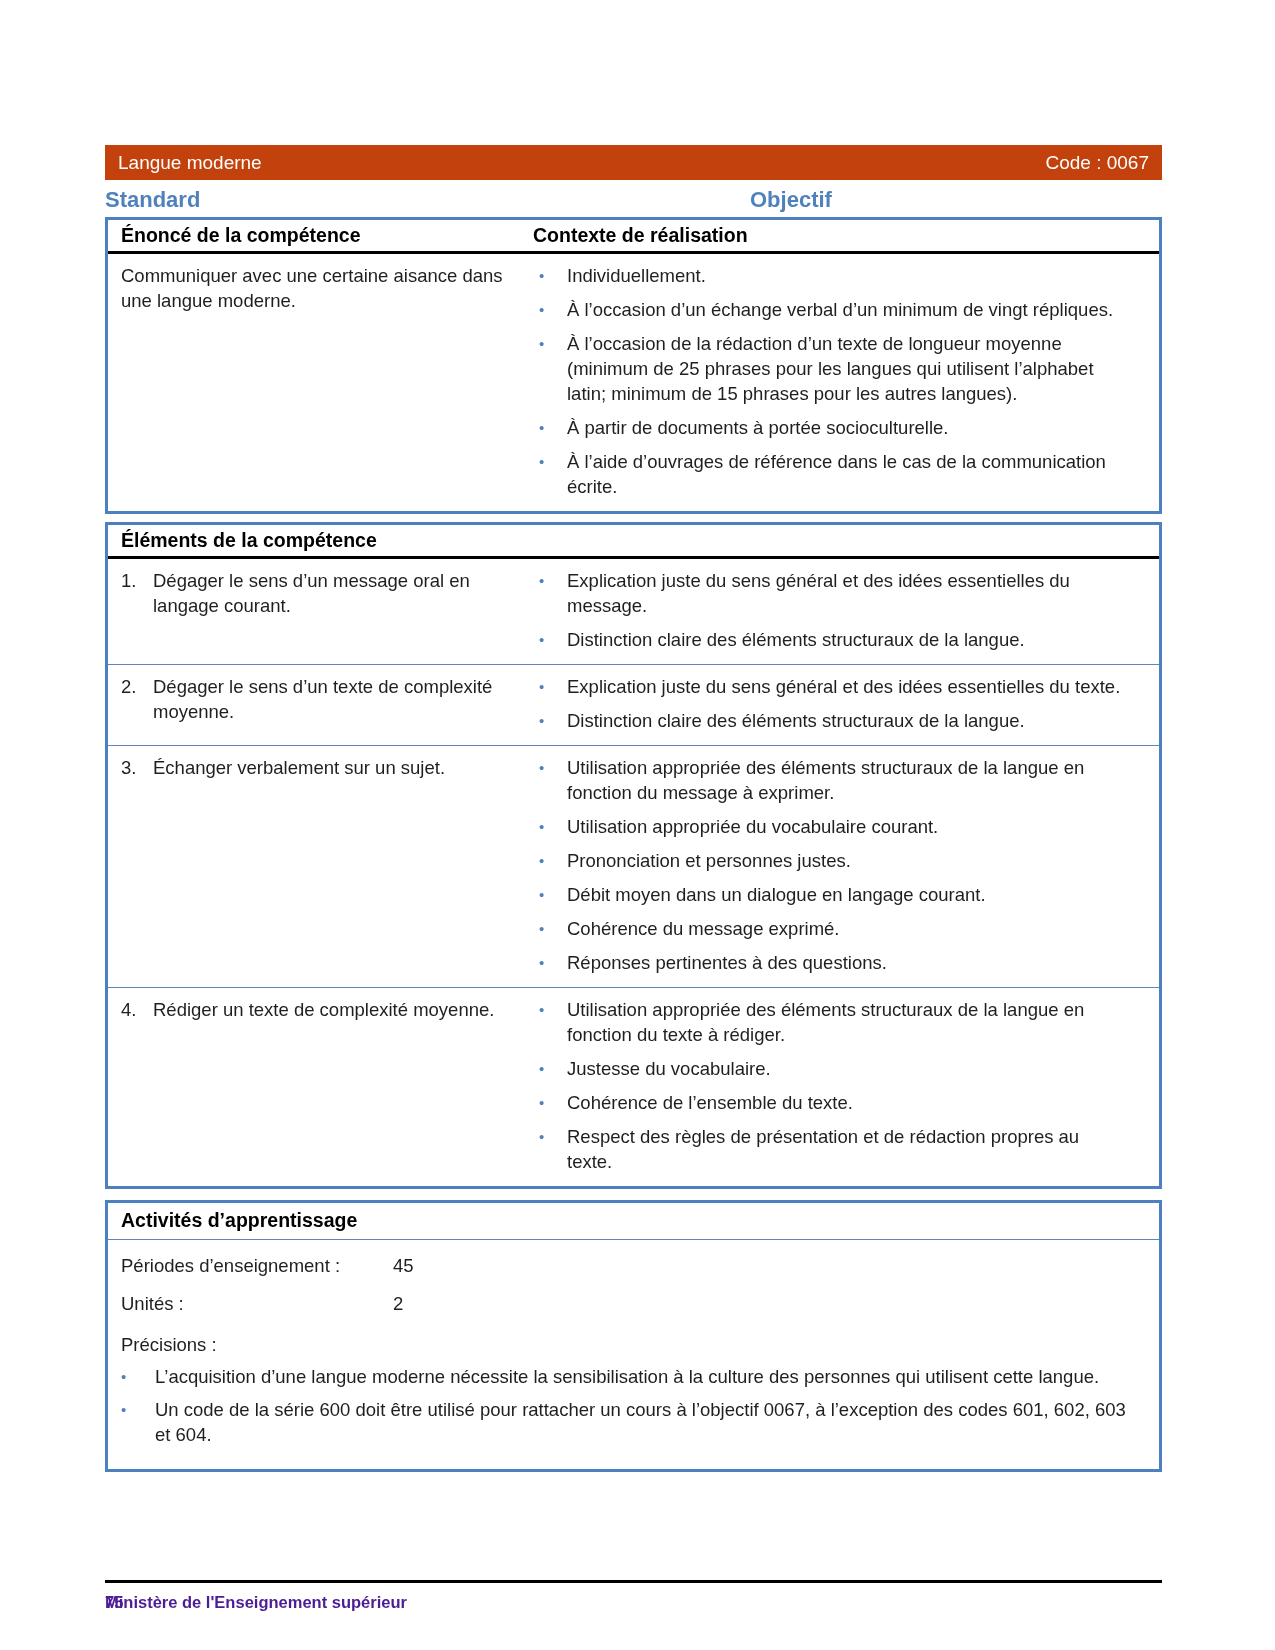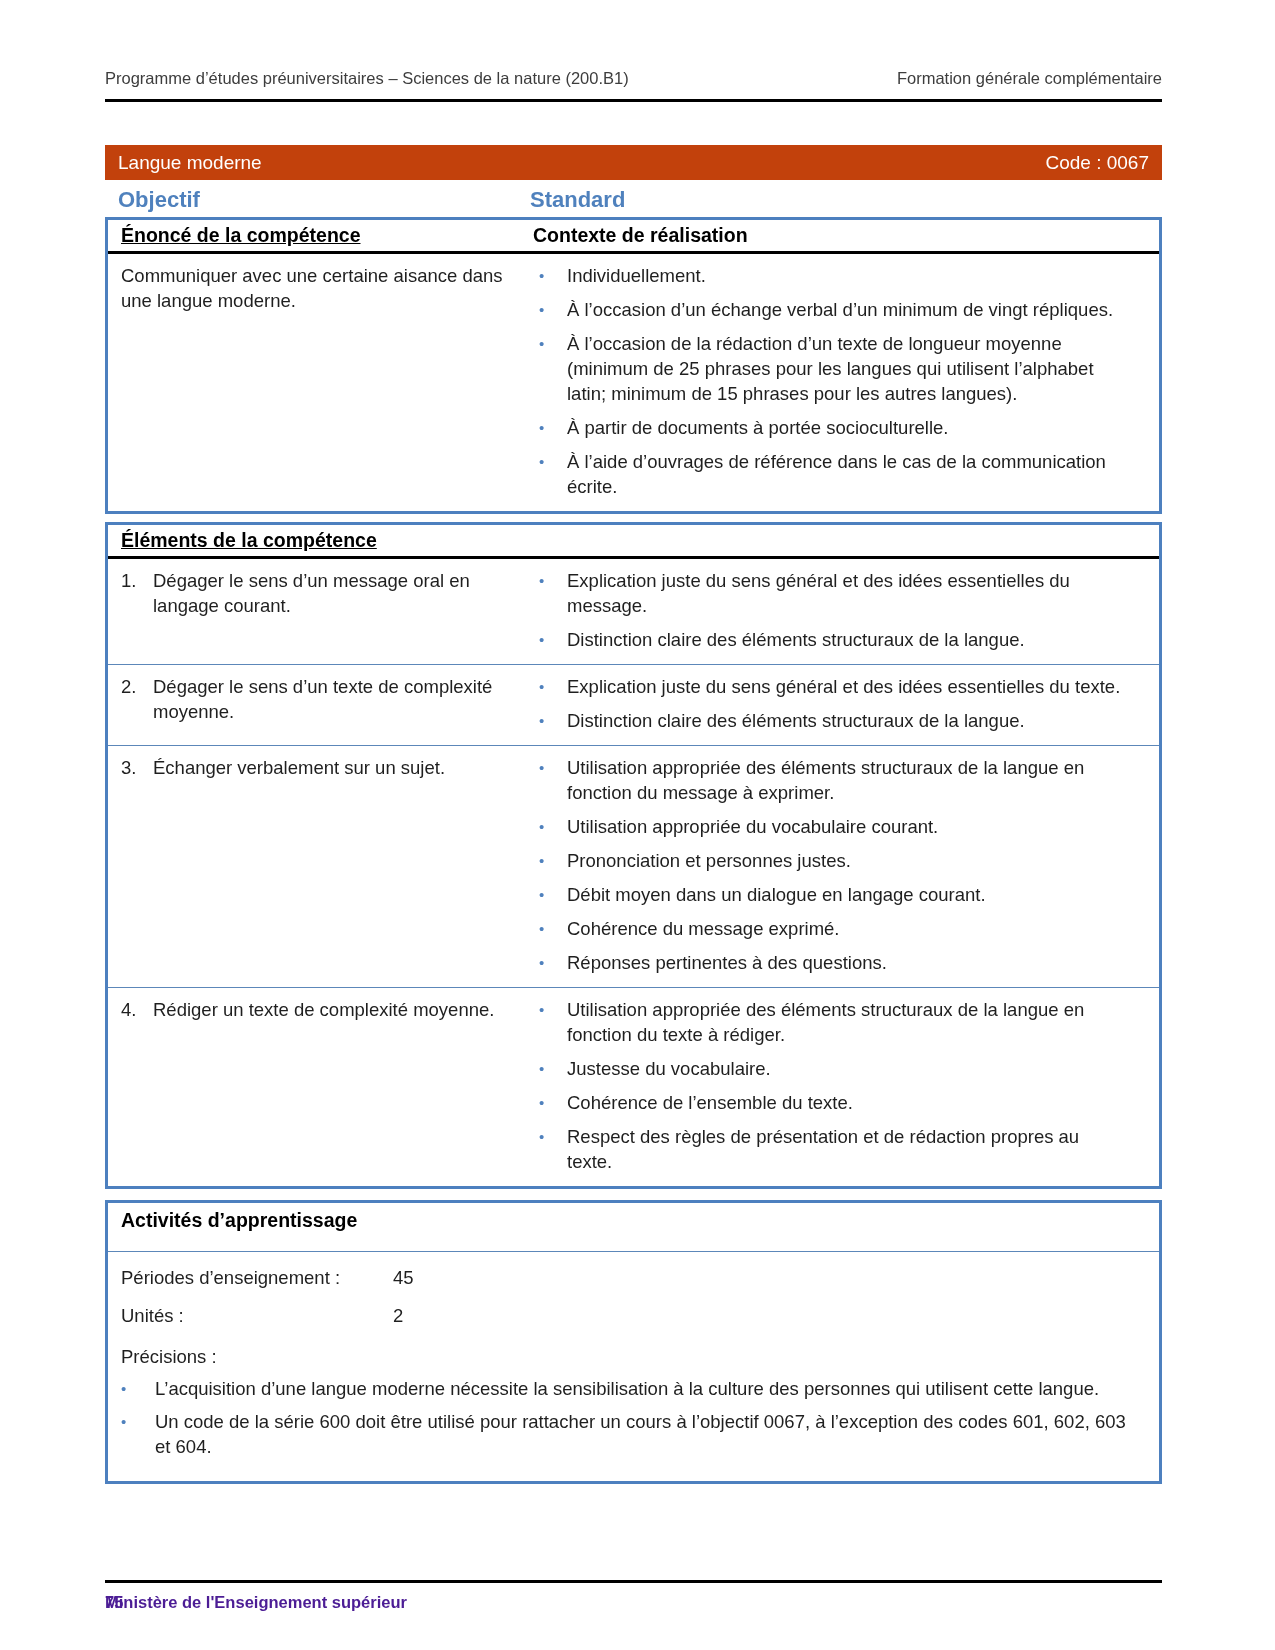--- a/index.html
+++ b/index.html
@@ -29,21 +29,21 @@
   }
 
   .headings { display:flex; margin:7px 0 5px; }
   .headings .h-cell { font-weight:bold; color:#4f81bd; font-size:22px; }
   .h-left  { width:425px; padding-left:13px; }
   .h-right { flex:1; }
 
   .tbl { border:3px solid #4d80bf; background:#fff; }
   .tbl-head { display:flex; border-bottom:3px solid #000; padding:3px 0 4px; }
   .th-cell { font-weight:bold; color:#000; font-size:19.5px; line-height:24px; }
-  .th-left  { width:425px; padding-left:13px; padding-right:15px;text-decoration:underline; }
+  .th-left  { width:425px; padding-left:13px; padding-right:15px; }
   .th-right { flex:1; }
 
   .tbl-row { display:flex; padding:9px 0 12px; }
   .tbl-row + .tbl-row { border-top:1.5px solid #5c87b9; }
 
   .cell-left { width:425px; padding-left:13px; padding-right:25px; }
   .cell-left.numbered { display:flex; padding-left:13px; }
   .cell-left .num { width:32px; flex:0 0 32px; }
   .cell-left .etxt { flex:1; padding-right:12px; }
 
@@ -57,21 +57,21 @@
   }
   .bullet .btxt { flex:1; }
 
   .gap8  { height:8px; }
   .gap11 { height:11px; }
 
   
   .act-box { border:3px solid #4d80bf; background:#fff; padding-bottom:14px; }
   .act-title {
     font-weight:bold; color:#000; font-size:19.5px;
-    padding:5px 13px 18px; border-bottom:1.5px solid #5c87b9;
+    padding:5px 13px 6px; border-bottom:1.5px solid #5c87b9;
   }
   .act-field { display:flex; padding:13px 13px 0; }
   .act-label { width:272px; flex:0 0 272px; }
   .act-value { flex:1; }
   .act-precisions { padding:16px 13px 7px; }
   .act-bullets { padding:0 13px 0 0; }
   .act-bullets .bullet .dot { padding-left:13px; flex-basis:47px; width:47px; }
   .act-bullets .bullet { margin-bottom:8px; }
 
   
@@ -80,35 +80,31 @@
     border-top:3px solid #000; font-size:16.5px; color:#4c1d95;font-weight:bold;
   }
   .doc-footer .f-left { position:absolute; left:0; top:7px; }
   .doc-footer .f-page { display:block; text-align:left; margin-top:7px; }
 </style>
 </head>
 <body>
 
 <div class="page">
 
-  <div class="doc-header">
-    <span>Programme d’études préuniversitaires – Sciences de la nature (200.B1)</span>
-    <span>Formation générale complémentaire</span>
-  </div>
 
   <div class="content">
 
     <div class="banner">
       <span>Langue moderne</span>
       <span>Code : 0067</span>
     </div>
 
     <div class="headings">
+      <div class="h-cell h-right">Standard</div>
       <div class="h-cell h-left">Objectif</div>
-      <div class="h-cell h-right">Standard</div>
     </div>
 
     <div class="tbl">
       <div class="tbl-head">
         <div class="th-cell th-left">Énoncé de la compétence</div>
         <div class="th-cell th-right">Contexte de réalisation</div>
       </div>
       <div class="tbl-row">
         <div class="cell-left">Communiquer avec une certaine aisance dans une langue moderne.</div>
         <div class="cell-right">

